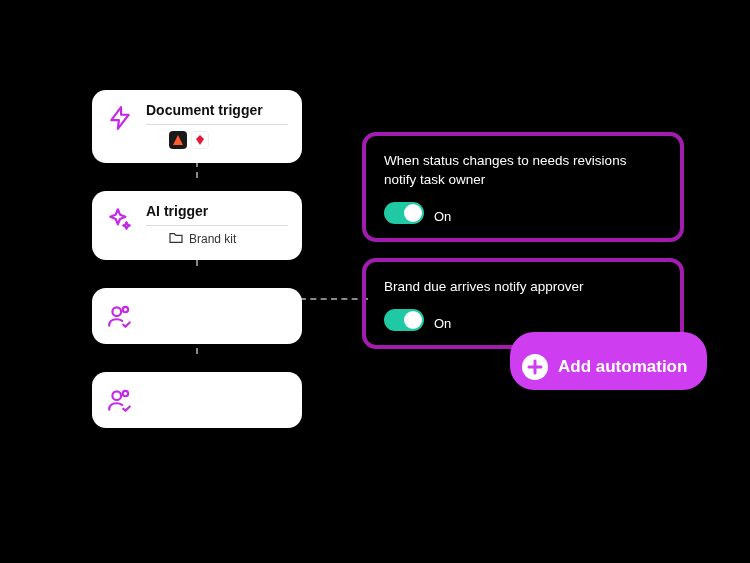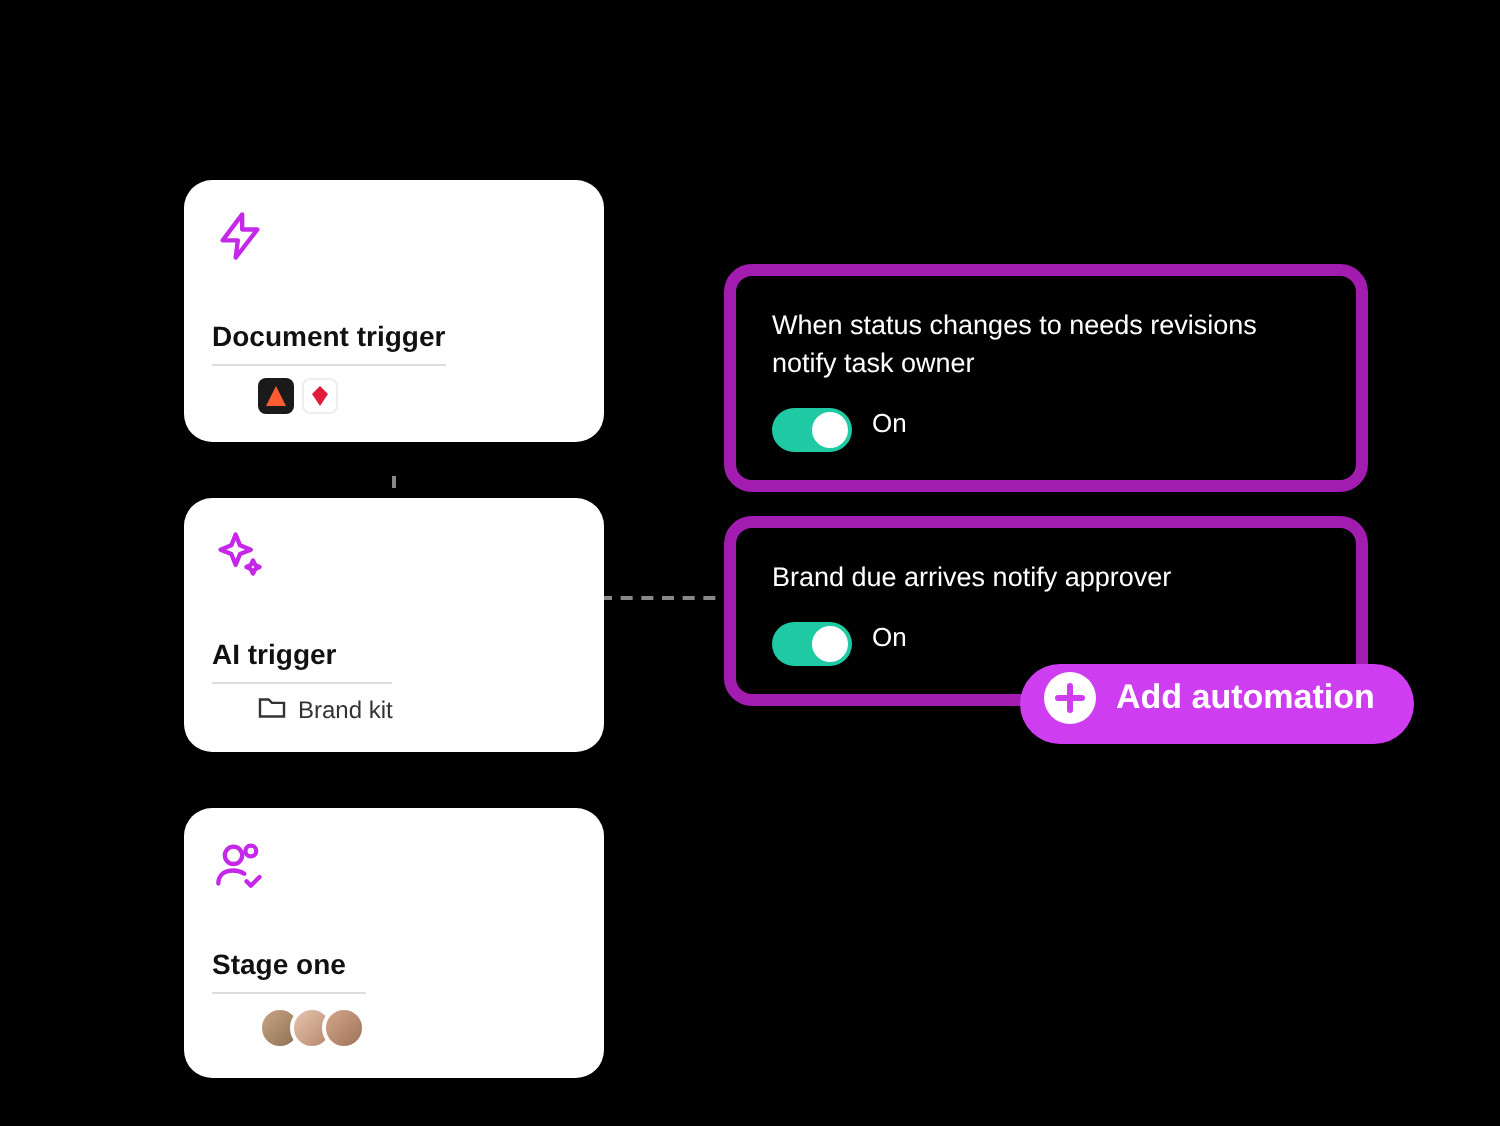--- a/index.html
+++ b/index.html
@@ -17,23 +17,22 @@
     top: 90px;
     width: 210px;
   }
   .stage-card {
     background: #fff;
     border-radius: 14px;
     padding: 12px 14px 14px 14px;
     margin-bottom: 28px;
     display: flex;
     align-items: flex-start;
-    gap: 28px;
+    gap: 12px;
     position: relative;
-    flex-direction: column;
   }
   .stage-icon {
     width: 28px;
     height: 28px;
     flex-shrink: 0;
     display: flex;
     align-items: center;
     justify-content: center;
     margin-top: 2px;
   }
@@ -107,34 +106,34 @@
     left: 300px;
     width: 68px;
   }
   .hline.h1 { top: 298px; }
 
   
   .auto-card {
     position: absolute;
     left: 362px;
     width: 322px;
-    border: 6px solid #a21caf;
+    border: 4px solid #a21caf;
     border-radius: 14px;
     padding: 16px 18px 14px 18px;
     background: rgba(0,0,0,0);
   }
   .auto-card .rule-text {
     font-size: 13.5px;
     color: #fff;
     line-height: 1.4;
     margin-bottom: 12px;
   }
   .toggle-row {
     display: flex;
-    align-items: flex-start;
+    align-items: flex-end;
     gap: 10px;
   }
   .toggle {
     width: 40px;
     height: 22px;
     border-radius: 11px;
     background: #1ec9a3;
     position: relative;
     cursor: pointer;
   }
@@ -155,21 +154,21 @@
   .auto2 { top: 258px; }
 
   
   .add-pill {
     position: absolute;
     left: 510px;
     top: 332px;
     background: #cf3df0;
     color: #fff;
     border-radius: 24px;
-    padding: 4px 20px 10px 12px;
+    padding: 22px 20px 10px 12px;
     display: flex;
     align-items: center;
     gap: 10px;
     font-size: 17px;
     font-weight: 600;
     cursor: pointer;
     z-index: 5;
   }
   .plus-circle {
     width: 26px;
@@ -240,30 +239,20 @@
 
   <div class="stage-card">
     <div class="stage-icon">
       <svg width="26" height="26" viewBox="0 0 24 24" fill="none" stroke="#c528e8" stroke-width="2" stroke-linecap="round" stroke-linejoin="round">
         <circle cx="9" cy="8" r="4"></circle>
         <path d="M2 21 C2 17 5 15 9 15 C11 15 12.5 15.5 14 16.5"></path>
         <circle cx="17" cy="6" r="2.5"></circle>
         <path d="M15 20 L17 22 L21 18"></path>
       </svg>
     </div>
-    <div class="stage-body">
-      <div class="stage-title">Stage one</div>
-      <div class="stage-meta">
-        <div class="avatar-stack">
-          <div class="avatar"></div>
-          <div class="avatar a2"></div>
-          <div class="avatar a3"></div>
-        </div>
-      </div>
-    </div>
   </div>
 
   <div class="stage-card">
     <div class="stage-icon">
       <svg width="26" height="26" viewBox="0 0 24 24" fill="none" stroke="#c528e8" stroke-width="2" stroke-linecap="round" stroke-linejoin="round">
         <circle cx="9" cy="8" r="4"></circle>
         <path d="M2 21 C2 17 5 15 9 15 C11 15 12.5 15.5 14 16.5"></path>
         <circle cx="17" cy="6" r="2.5"></circle>
         <path d="M15 20 L17 22 L21 18"></path>
       </svg>

